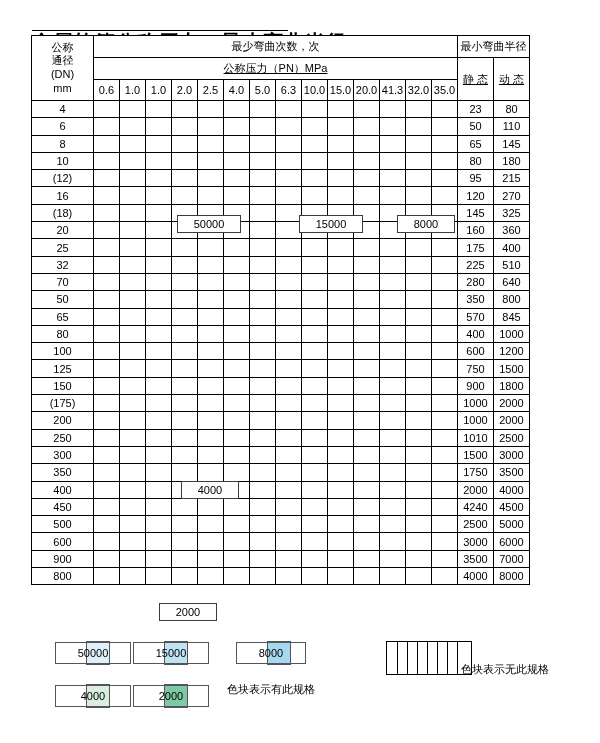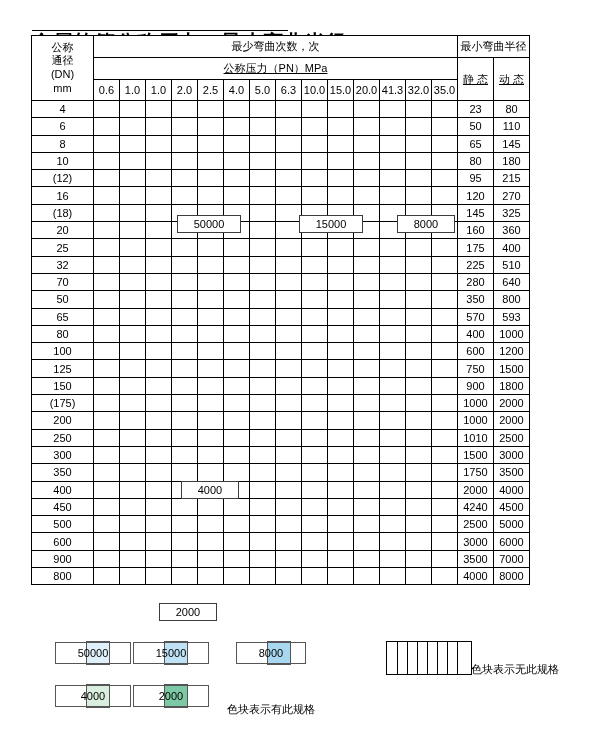--- a/index.html
+++ b/index.html
@@ -405,21 +405,21 @@
           <td class="blue"></td>
           <td class="blue"></td>
           <td class="blue"></td>
           <td class="white"></td>
           <td class="white"></td>
           <td class="white"></td>
           <td class="white"></td>
           <td class="white"></td>
           <td class="white"></td>
           <td class="rcell">570</td>
-          <td class="rcell">593</td>
+          <td class="rcell">845</td>
         </tr>
         <tr class="rowh">
           <td class="dncell">80</td>
           <td class="blue"></td>
           <td class="blue"></td>
           <td class="blue"></td>
           <td class="blue"></td>
           <td class="blue"></td>
           <td class="blue"></td>
           <td class="blue"></td>
@@ -720,25 +720,25 @@
 
   <div class="lg-sw" style="left:236px;top:5px;background:#a8d8ef;"></div>
   <div class="lg-box" style="left:205px;top:6px;width:68px;background:transparent;">8000</div>
 
   <div class="lg-sw" style="left:55px;top:48px;background:#d9eede;"></div>
   <div class="lg-box" style="left:24px;top:49px;width:74px;background:transparent;">4000</div>
 
   <div class="lg-sw" style="left:133px;top:48px;background:#7ec9a5;"></div>
   <div class="lg-box" style="left:102px;top:49px;width:74px;background:transparent;">2000</div>
 
-  <div class="lg-txt" style="left:196px;top:66px;">色块表示有此规格</div>
+  <div class="lg-txt" style="left:196px;top:46px;">色块表示有此规格</div>
 
   <div class="lg-hatch">
     <i style="left:10px"></i>
       <i style="left:20px"></i>
       <i style="left:30px"></i>
       <i style="left:40px"></i>
     <i style="left:50px"></i>
       <i style="left:60px"></i>
       <i style="left:70px"></i>
   </div>
-  <div class="lg-txt" style="left:440px;top:26px;">色块表示无此规格</div>
+  <div class="lg-txt" style="left:430px;top:26px;">色块表示无此规格</div>
 </div>
 
 </body></html>

